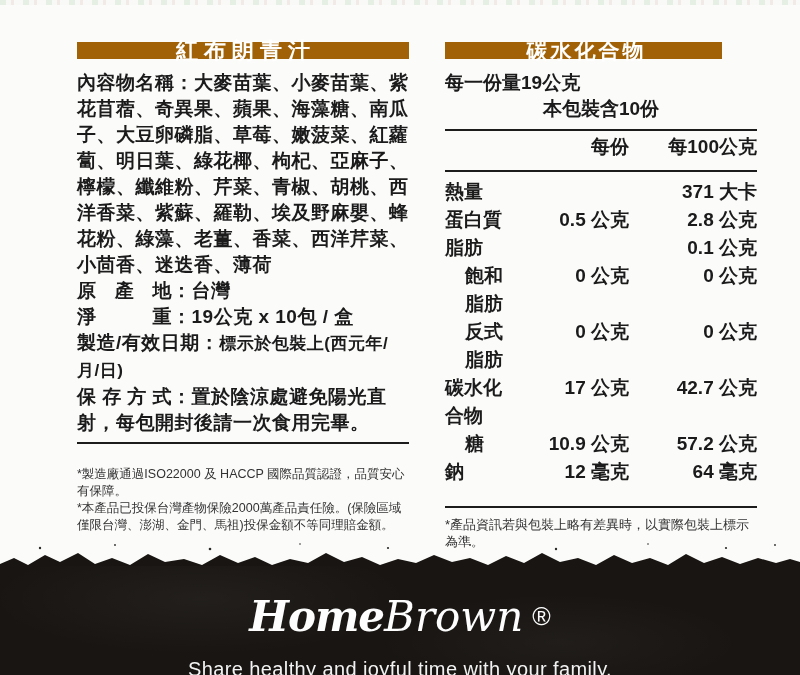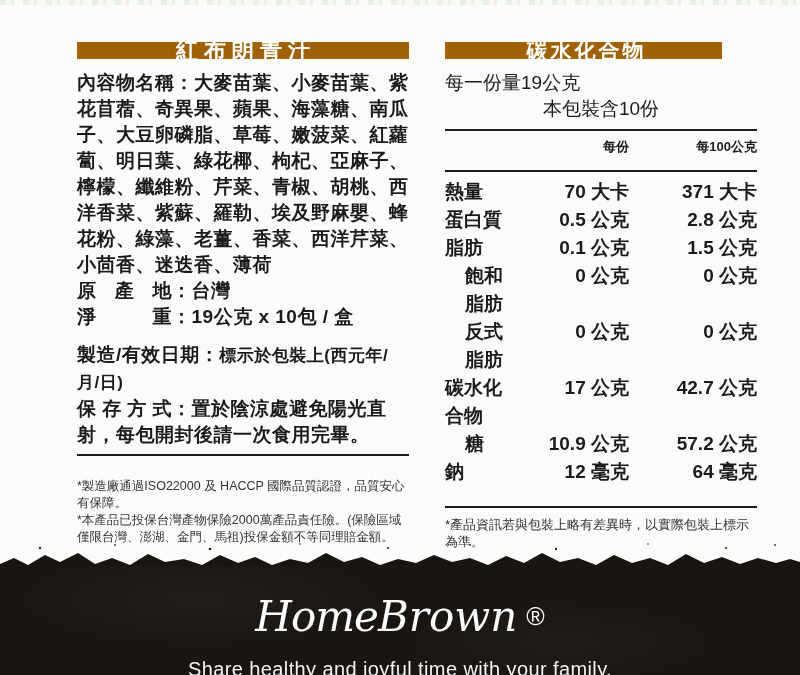--- a/index.html
+++ b/index.html
@@ -13,46 +13,46 @@
   .hdr-box{background:#a16207;color:#ffffff;height:17px;display:flex;align-items:center;justify-content:center;
         font-weight:700;}
   .hdr-box .cn{font-size:22px;letter-spacing:6px;padding-left:6px;}
   .hdr-box .en{font-size:20px;letter-spacing:0;margin-left:2px;}
   .col-right .hdr-box{width:277px;}
   .col-right .hdr-box .cn{font-size:21px;letter-spacing:3px;}
   
   .ingredients{margin:11px 0 0;font-size:19px;font-weight:700;line-height:26px;letter-spacing:.5px;}
   .field{margin:0;font-size:19px;font-weight:700;line-height:26px;letter-spacing:.5px;}
   .flabel{display:inline-block;width:95px;text-align:justify;text-align-last:justify;}
-  .flabel.wide{width:auto;text-align-last:auto;margin-top:12px;}
+  .flabel.wide{width:auto;text-align-last:auto;}
   .fval.small{font-size:17px;}
   .sep{border-top:2px solid #1c1c1c;margin-top:6px;}
   .foot{margin:22px 0 0;font-size:12.5px;font-weight:400;line-height:17px;color:#333;}
   .foot+.foot{margin-top:0;}
   
-  .serv{margin:11px 0 0;font-size:19px;font-weight:400;line-height:26px;}
+  .serv{margin:11px 0 0;font-size:19px;font-weight:700;line-height:26px;}
   .serv+.serv{margin-top:0;text-align:center;}
   .rule{border-top:2px solid #1c1c1c;margin-top:7px;}
-  .nhead{display:flex;font-size:13px;font-weight:700;height:32px;align-items:center;}
+  .nhead{display:flex;font-size:19px;font-weight:700;height:32px;align-items:center;}
   .nrow{display:flex;font-size:19px;font-weight:700;line-height:28px;}
   .nlabel{flex:1;}
   .nrow.indent .nlabel{padding-left:20px;}
   .v1{width:112px;text-align:right;white-space:nowrap;}
   .v2{width:128px;text-align:right;white-space:nowrap;}
   .rows{margin-top:6px;}
   .rule.bottom{margin-top:20px;}
   .col-right .foot{margin-top:8px;font-size:13px;}
   
   .torn{position:absolute;left:0;top:542px;width:800px;height:28px;}
   .footer{position:absolute;left:0;top:566px;width:800px;height:109px;background:
         radial-gradient(ellipse 300px 80px at 25% 30%,rgba(255,255,255,.045),transparent 70%),
         radial-gradient(ellipse 260px 70px at 70% 70%,rgba(255,255,255,.035),transparent 70%),
         #181512;color:#fff;text-align:center;}
   .logo{margin-top:26px;font-family:"DejaVu Serif","Liberation Serif",serif;font-style:italic;color:#fdfdfd;}
-  .logo-home{font-size:42px;font-weight:400;letter-spacing:-1px;}
+  .logo-home{font-size:42px;font-weight:700;letter-spacing:-1px;}
   .logo-brown{font-size:42px;font-weight:400;letter-spacing:0;}
   .logo-reg{font-size:25px;font-style:normal;margin-left:9px;vertical-align:6px;font-family:"Liberation Sans",sans-serif;}
   .tagline{margin-top:17px;font-size:20px;letter-spacing:.4px;color:#f2f2f2;font-family:"Liberation Sans",sans-serif;}
 </style>
 </head>
 <body>
 
 <div class="page">
   <div class="top-noise"></div>
 
@@ -85,32 +85,30 @@
     <div class="nhead">
       <span class="nlabel"></span>
       <span class="v1">每份</span>
       <span class="v2">每100公克</span>
     </div>
     <div class="rule"></div>
 
     <div class="rows">
       <div class="nrow">
           <span class="nlabel">熱量</span>
-          <span class="v1">70 大卡</span>
           <span class="v2">371 大卡</span>
         </div>
       <div class="nrow">
           <span class="nlabel">蛋白質</span>
           <span class="v1">0.5 公克</span>
           <span class="v2">2.8 公克</span>
         </div>
       <div class="nrow">
           <span class="nlabel">脂肪</span>
           <span class="v1">0.1 公克</span>
-          <span class="v2">1.5 公克</span>
         </div>
       <div class="nrow indent">
           <span class="nlabel">飽和脂肪</span>
           <span class="v1">0 公克</span>
           <span class="v2">0 公克</span>
         </div>
       <div class="nrow indent">
           <span class="nlabel">反式脂肪</span>
           <span class="v1">0 公克</span>
           <span class="v2">0 公克</span>

